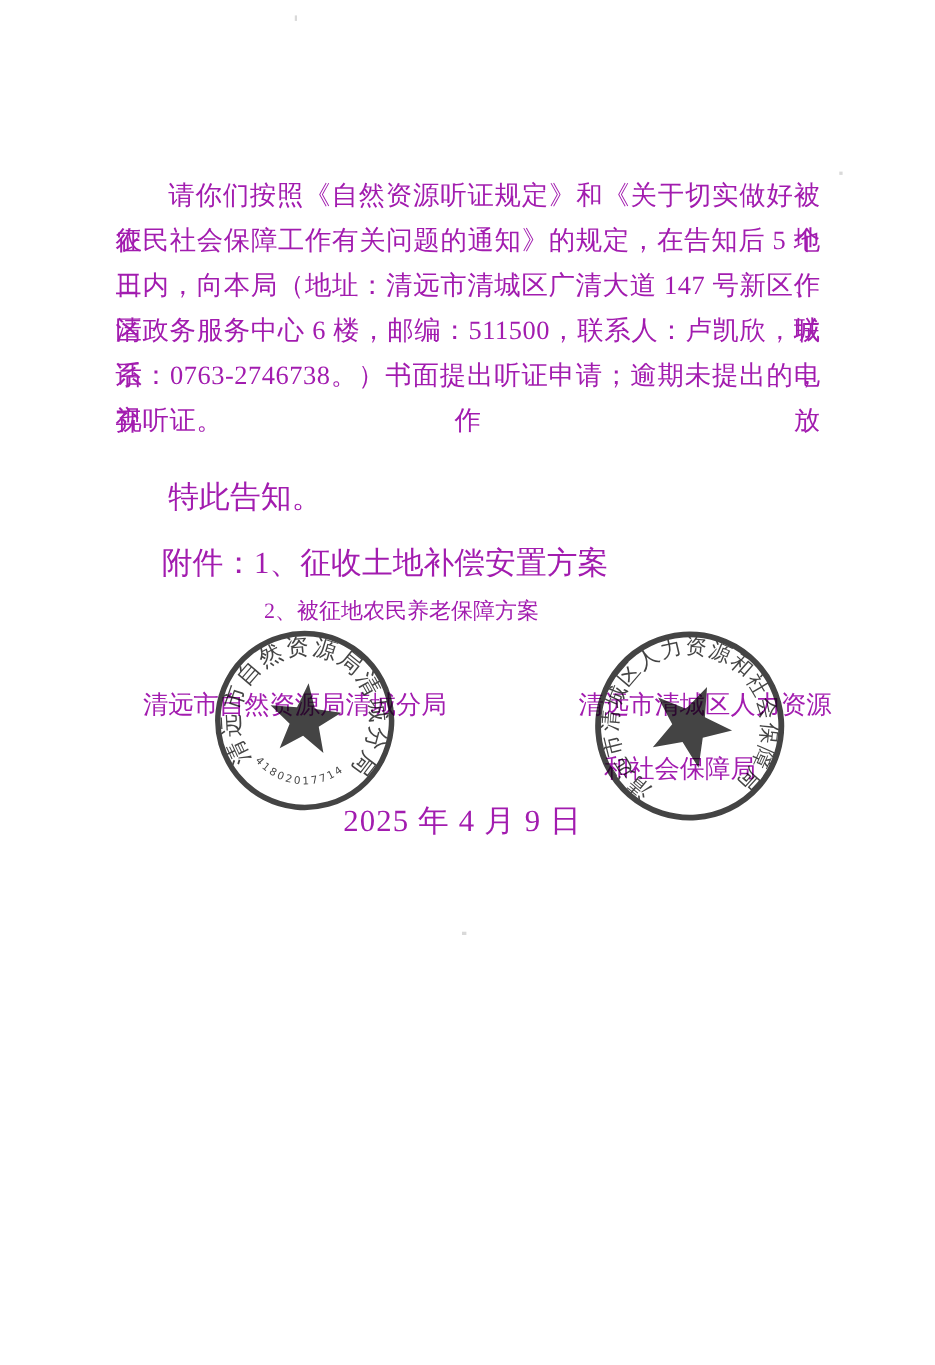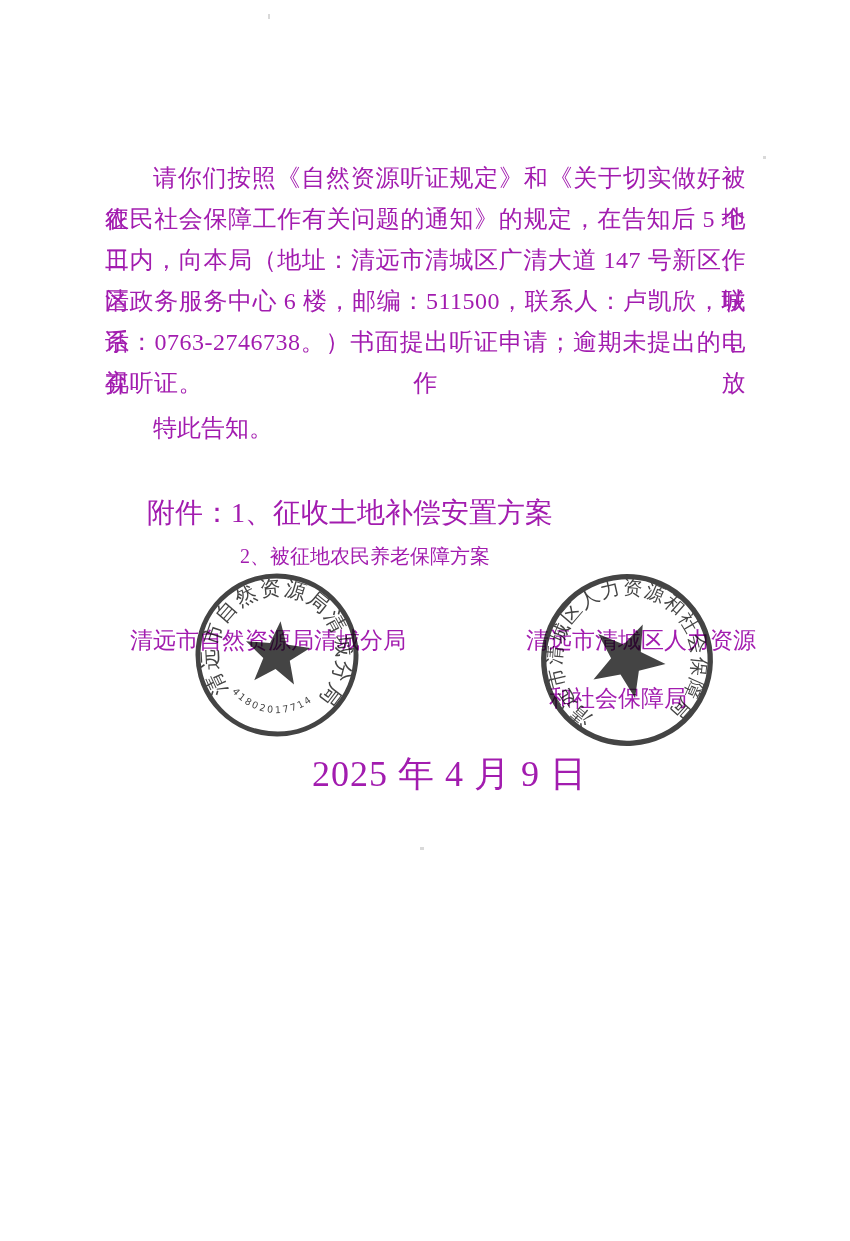--- a/index.html
+++ b/index.html
@@ -7,29 +7,29 @@
     position:relative;width:850px;height:1241px;margin:0 auto;
     background:#ffffff;overflow:hidden;
     font-family:"Liberation Serif","DejaVu Serif",serif;
     color:#a21caf;
   }
   .bodyblock{position:absolute;left:105px;top:158px;width:641px;
     font-size:24px;line-height:41px;letter-spacing:0.5px;}
   .line{height:41px;white-space:nowrap;}
   .j{text-align:justify;text-align-last:justify;white-space:normal;}
   .indent{text-indent:48px;}
-  .closing{position:absolute;left:105px;top:408px;width:641px;
-    font-size:24px;line-height:41px;text-indent:48px;}
+  .closing{position:absolute;left:105px;top:432px;width:641px;
+    font-size:28px;line-height:41px;text-indent:48px;}
   .attach1{position:absolute;left:147px;top:494px;font-size:28px;line-height:38px;white-space:nowrap;}
   .attach2{position:absolute;left:240px;top:537px;font-size:20px;line-height:38px;white-space:nowrap;}
   .sig{position:absolute;font-size:23px;line-height:30px;white-space:nowrap;}
   .sig-left{left:130px;top:626px;}
   .sig-right1{left:510px;top:626px;margin-left:16px;}
   .sig-right2{left:549px;top:668px;margin-top:16px;}
-  .dateline{position:absolute;left:312px;top:750px;font-size:36px;white-space:nowrap;letter-spacing:1px;}
+  .dateline{position:absolute;left:312px;top:727px;font-size:28px;white-space:nowrap;letter-spacing:1px;}
   .seal{position:absolute;mix-blend-mode:multiply;opacity:0.85;}
   .seal-left{left:192px;top:570px;transform:rotate(6deg);}
   .seal-right{left:535px;top:568px;transform:rotate(-4deg);}
   .artifact{position:absolute;background:#b9b9b9;opacity:0.55;}
   .a1{left:268px;top:14px;width:2px;height:5px;}
   .a2{left:763px;top:156px;width:3px;height:3px;}
   .a3{left:420px;top:847px;width:4px;height:3px;}
 </style>
 </head>
 <body>

